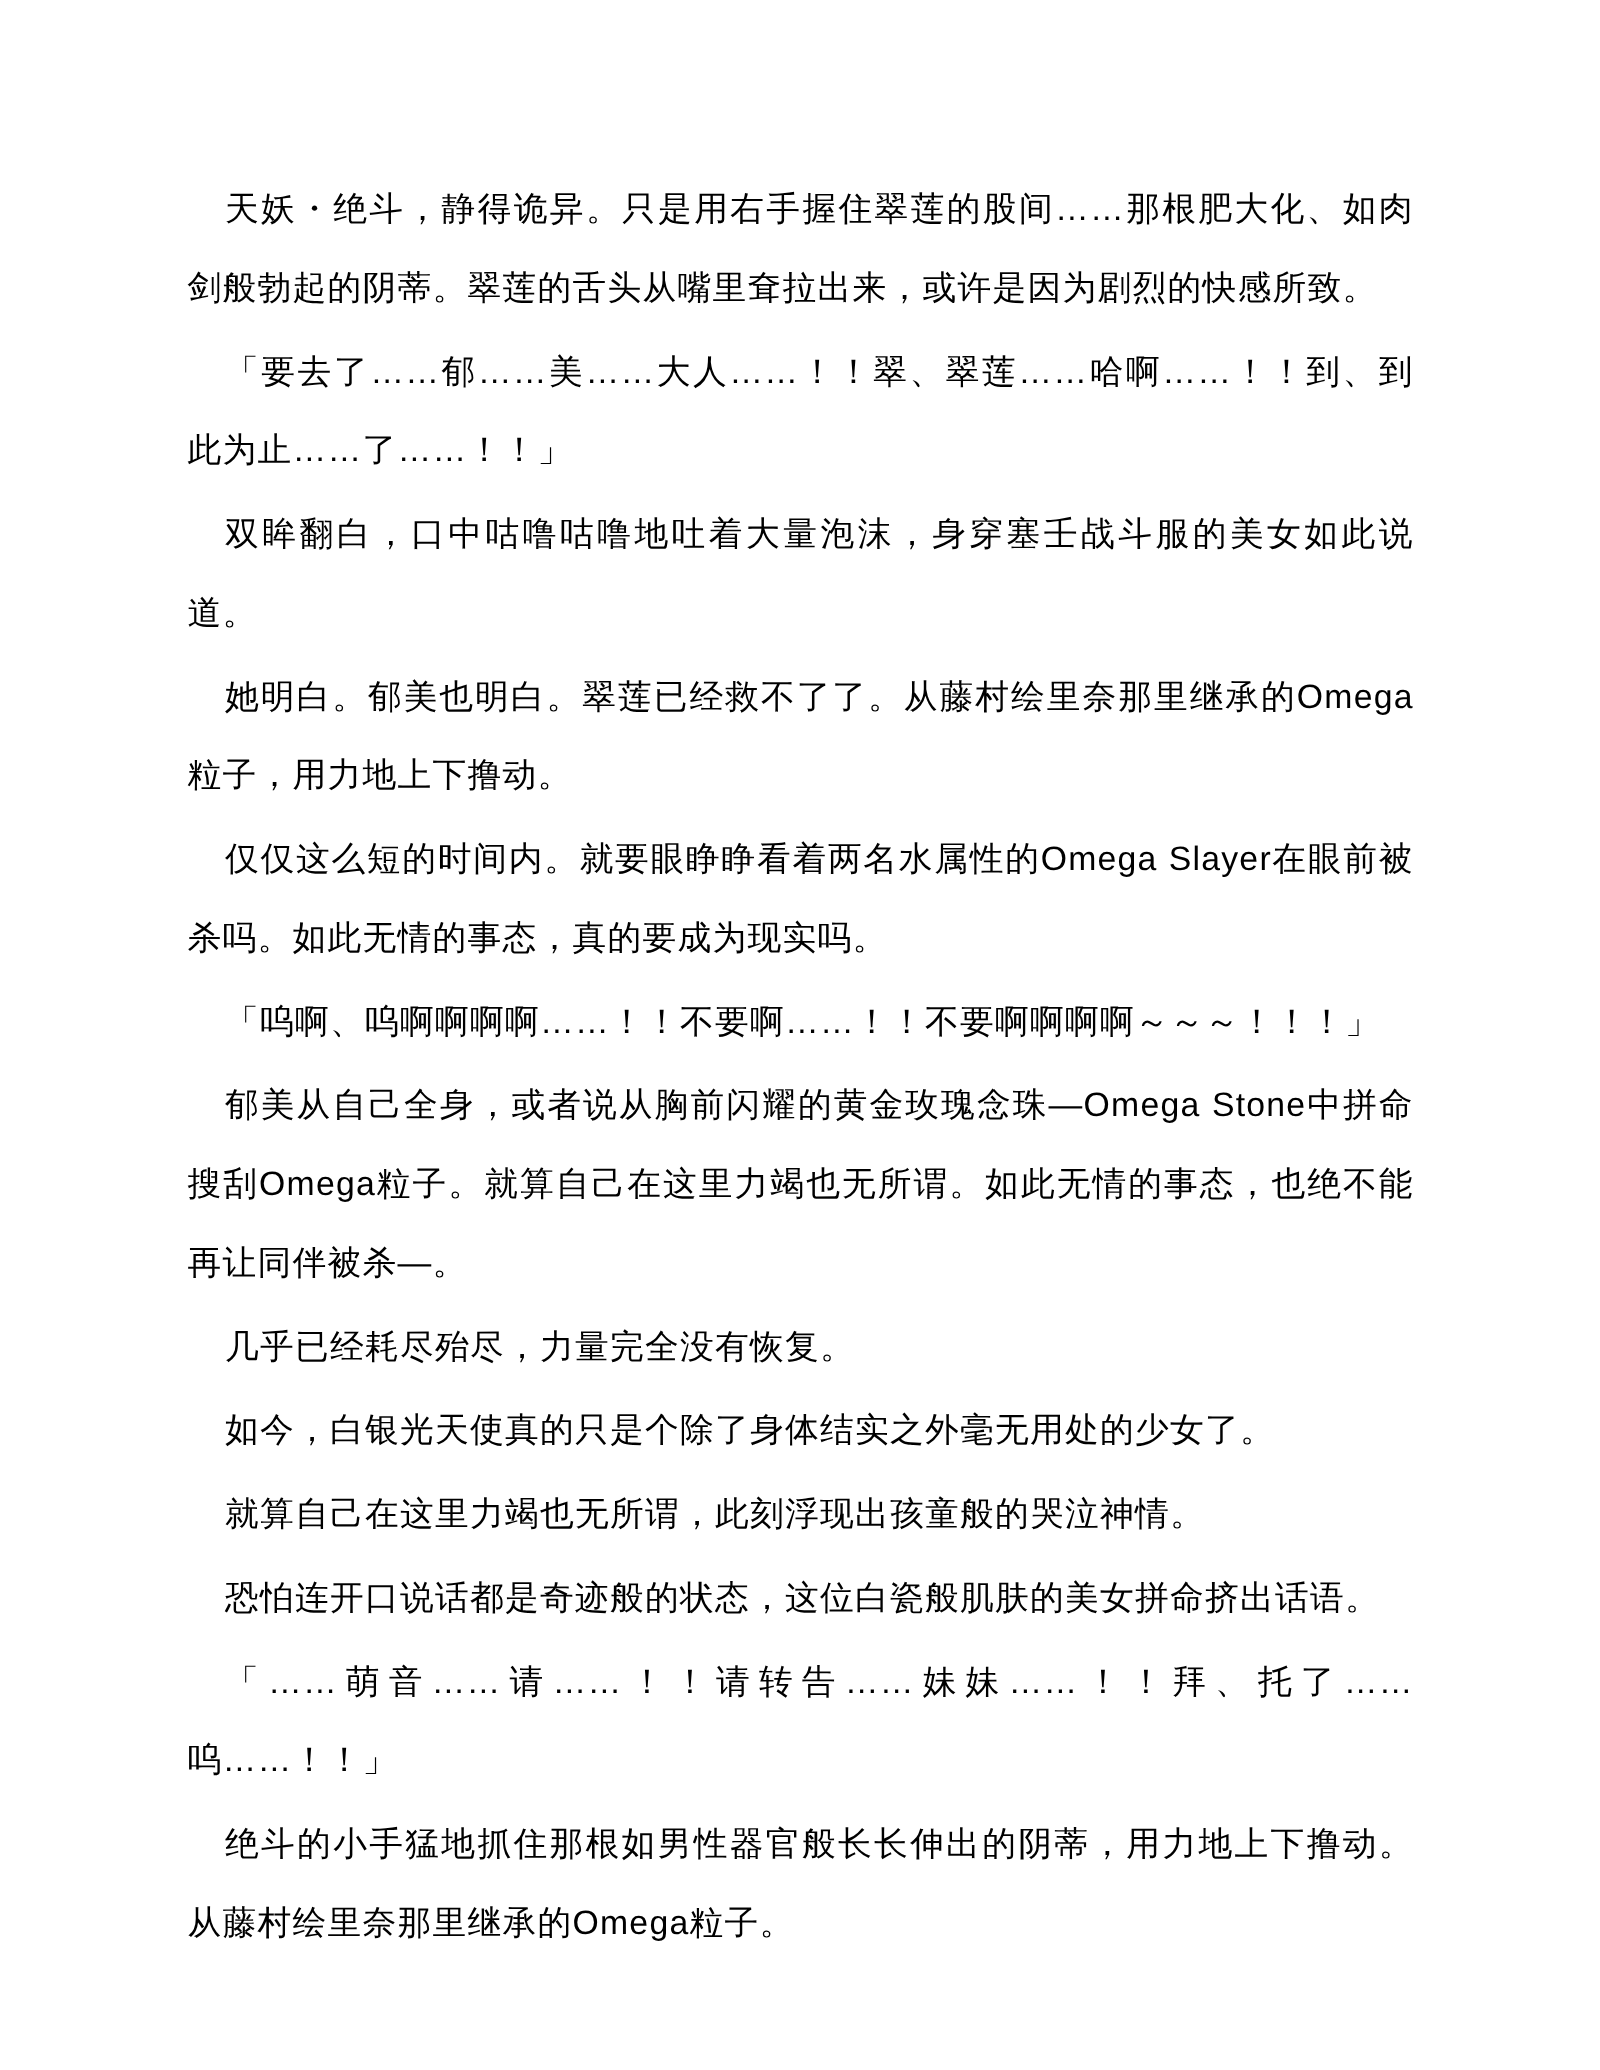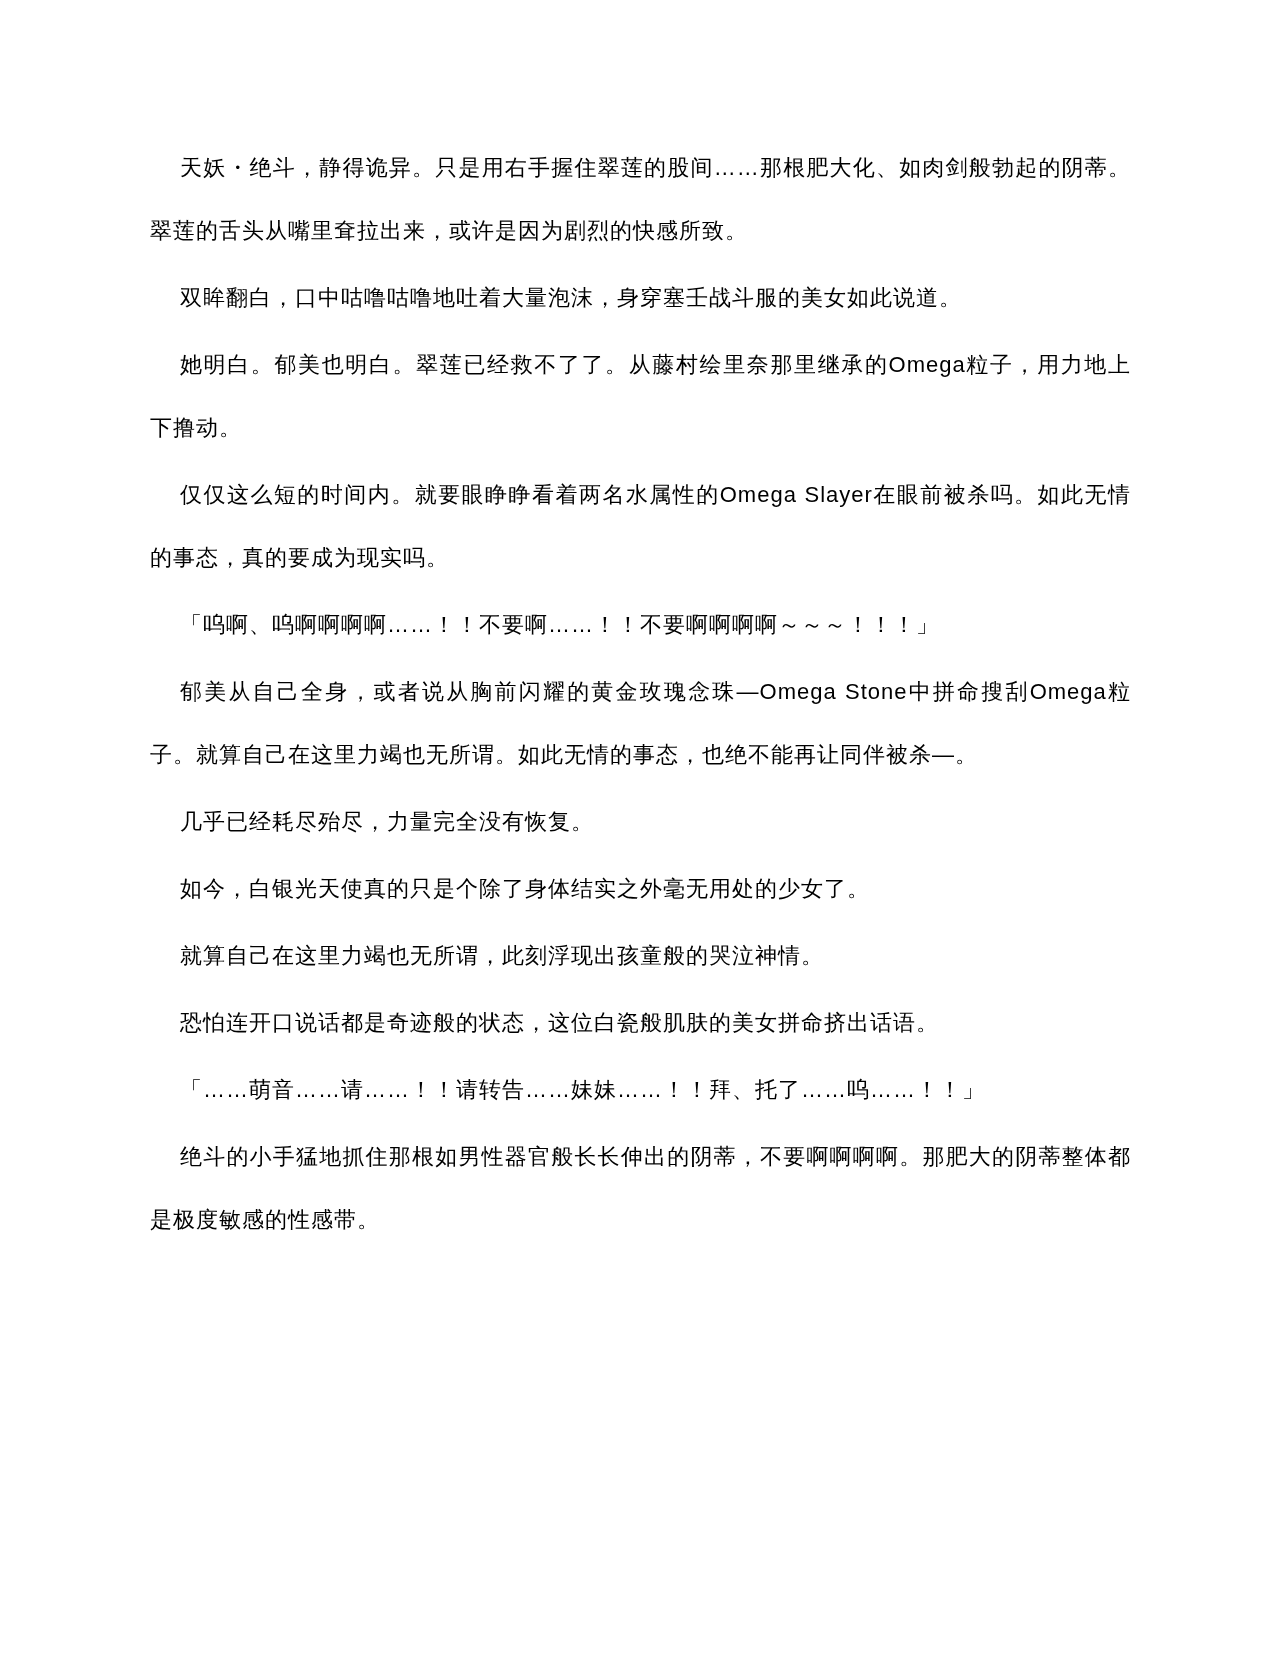--- a/index.html
+++ b/index.html
@@ -15,43 +15,44 @@
     overflow: hidden;
   }
   .text-content {
     position: absolute;
     left: 150px;
     top: 136px;
     width: 981px;
   }
   .para {
     font-family: "Liberation Sans", "DejaVu Sans", sans-serif;
-    font-size: 22px;
+    font-size: 27px;
     line-height: 63px;
     letter-spacing: 1px;
     color: #000000;
     text-align: justify;
     text-indent: 30px;
     word-break: break-all;
     overflow-wrap: break-word;
     margin: 0 0 4px 0;
     padding: 0;
   }
 </style>
 </head>
 <body>
 
 <div class="page">
   <div class="text-content">
     <p class="para">天妖・绝斗，静得诡异。只是用右手握住翠莲的股间……那根肥大化、如肉剑般勃起的阴蒂。翠莲的舌头从嘴里耷拉出来，或许是因为剧烈的快感所致。</p>
+    <p class="para">「要去了……郁……美……大人……！！翠、翠莲……哈啊……！！到、到此为止……了……！！」</p>
     <p class="para">双眸翻白，口中咕噜咕噜地吐着大量泡沫，身穿塞壬战斗服的美女如此说道。</p>
     <p class="para">她明白。郁美也明白。翠莲已经救不了了。从藤村绘里奈那里继承的Omega粒子，用力地上下撸动。</p>
     <p class="para">仅仅这么短的时间内。就要眼睁睁看着两名水属性的Omega Slayer在眼前被杀吗。如此无情的事态，真的要成为现实吗。</p>
     <p class="para">「呜啊、呜啊啊啊啊……！！不要啊……！！不要啊啊啊啊～～～！！！」</p>
     <p class="para">郁美从自己全身，或者说从胸前闪耀的黄金玫瑰念珠—Omega Stone中拼命搜刮Omega粒子。就算自己在这里力竭也无所谓。如此无情的事态，也绝不能再让同伴被杀—。</p>
     <p class="para">几乎已经耗尽殆尽，力量完全没有恢复。</p>
     <p class="para">如今，白银光天使真的只是个除了身体结实之外毫无用处的少女了。</p>
     <p class="para">就算自己在这里力竭也无所谓，此刻浮现出孩童般的哭泣神情。</p>
     <p class="para">恐怕连开口说话都是奇迹般的状态，这位白瓷般肌肤的美女拼命挤出话语。</p>
     <p class="para">「……萌音……请……！！请转告……妹妹……！！拜、托了……呜……！！」</p>
-    <p class="para">绝斗的小手猛地抓住那根如男性器官般长长伸出的阴蒂，不要啊啊啊啊。那肥大的阴蒂整体都是极度敏感的性感带。</p>
+    <p class="para">绝斗的小手猛地抓住那根如男性器官般长长伸出的阴蒂，用力地上下撸动。从藤村绘里奈那里继承的Omega粒子。</p>
   </div>
 </div>
 
 </body></html>

